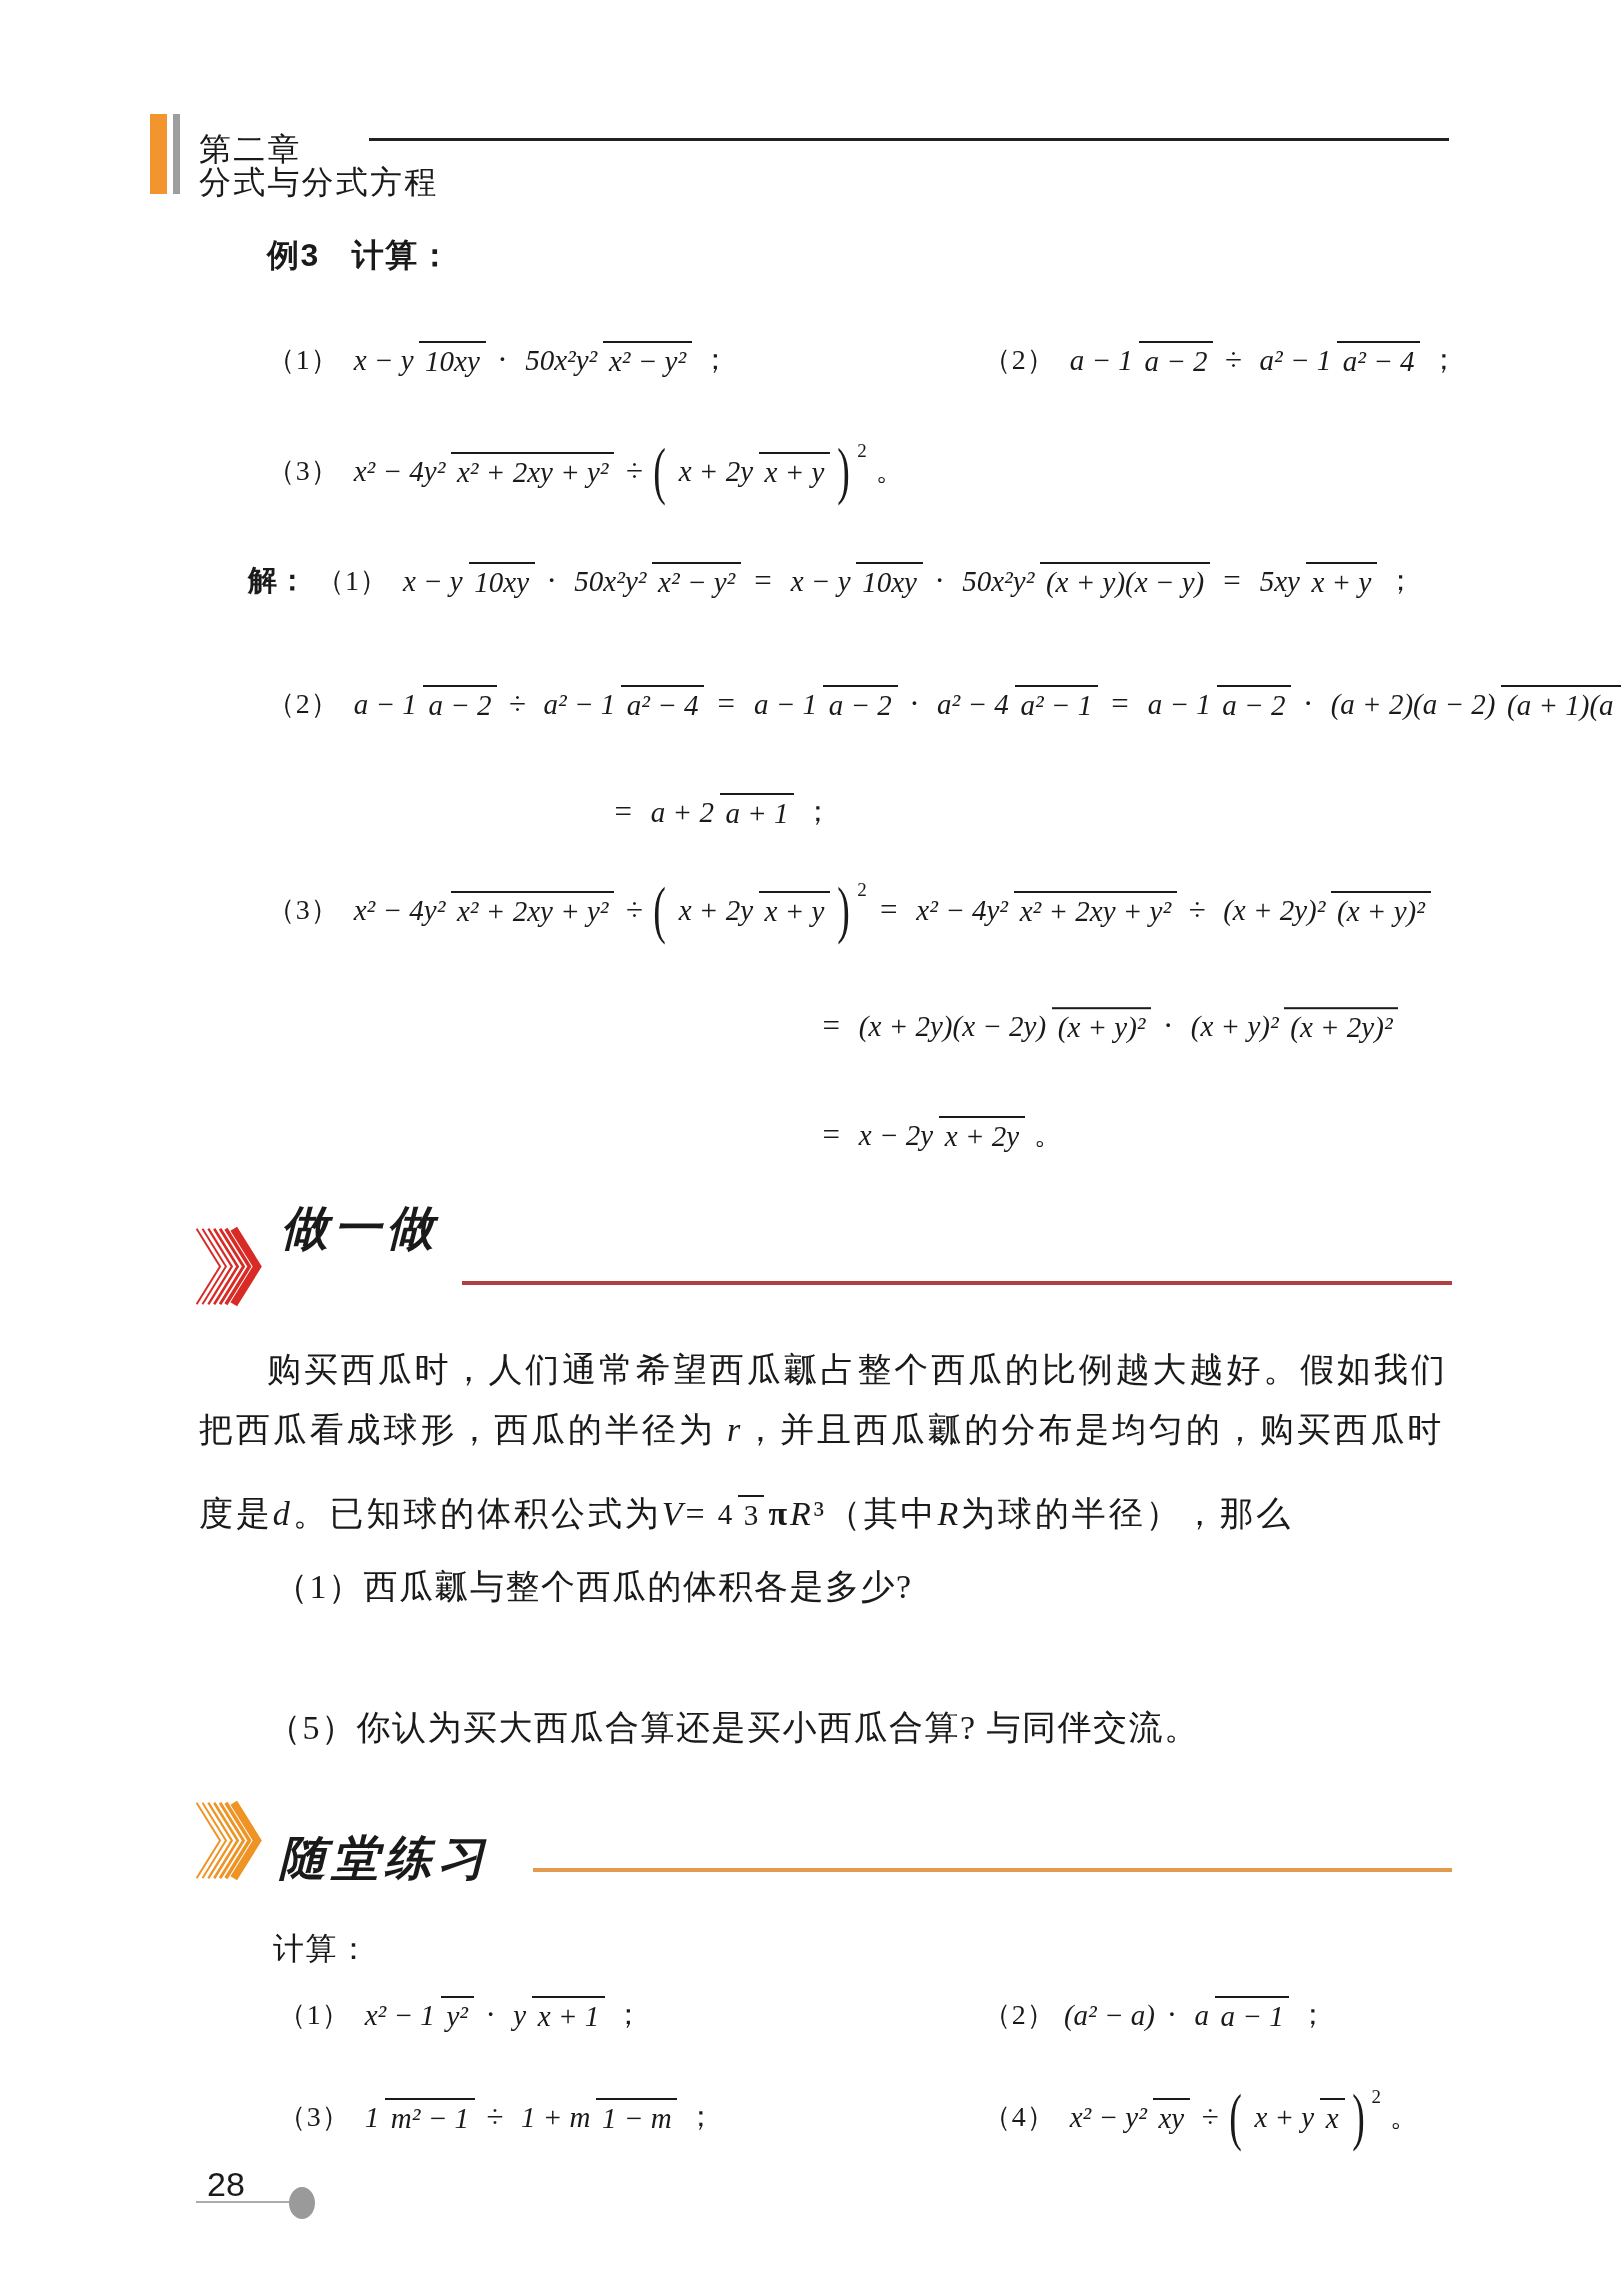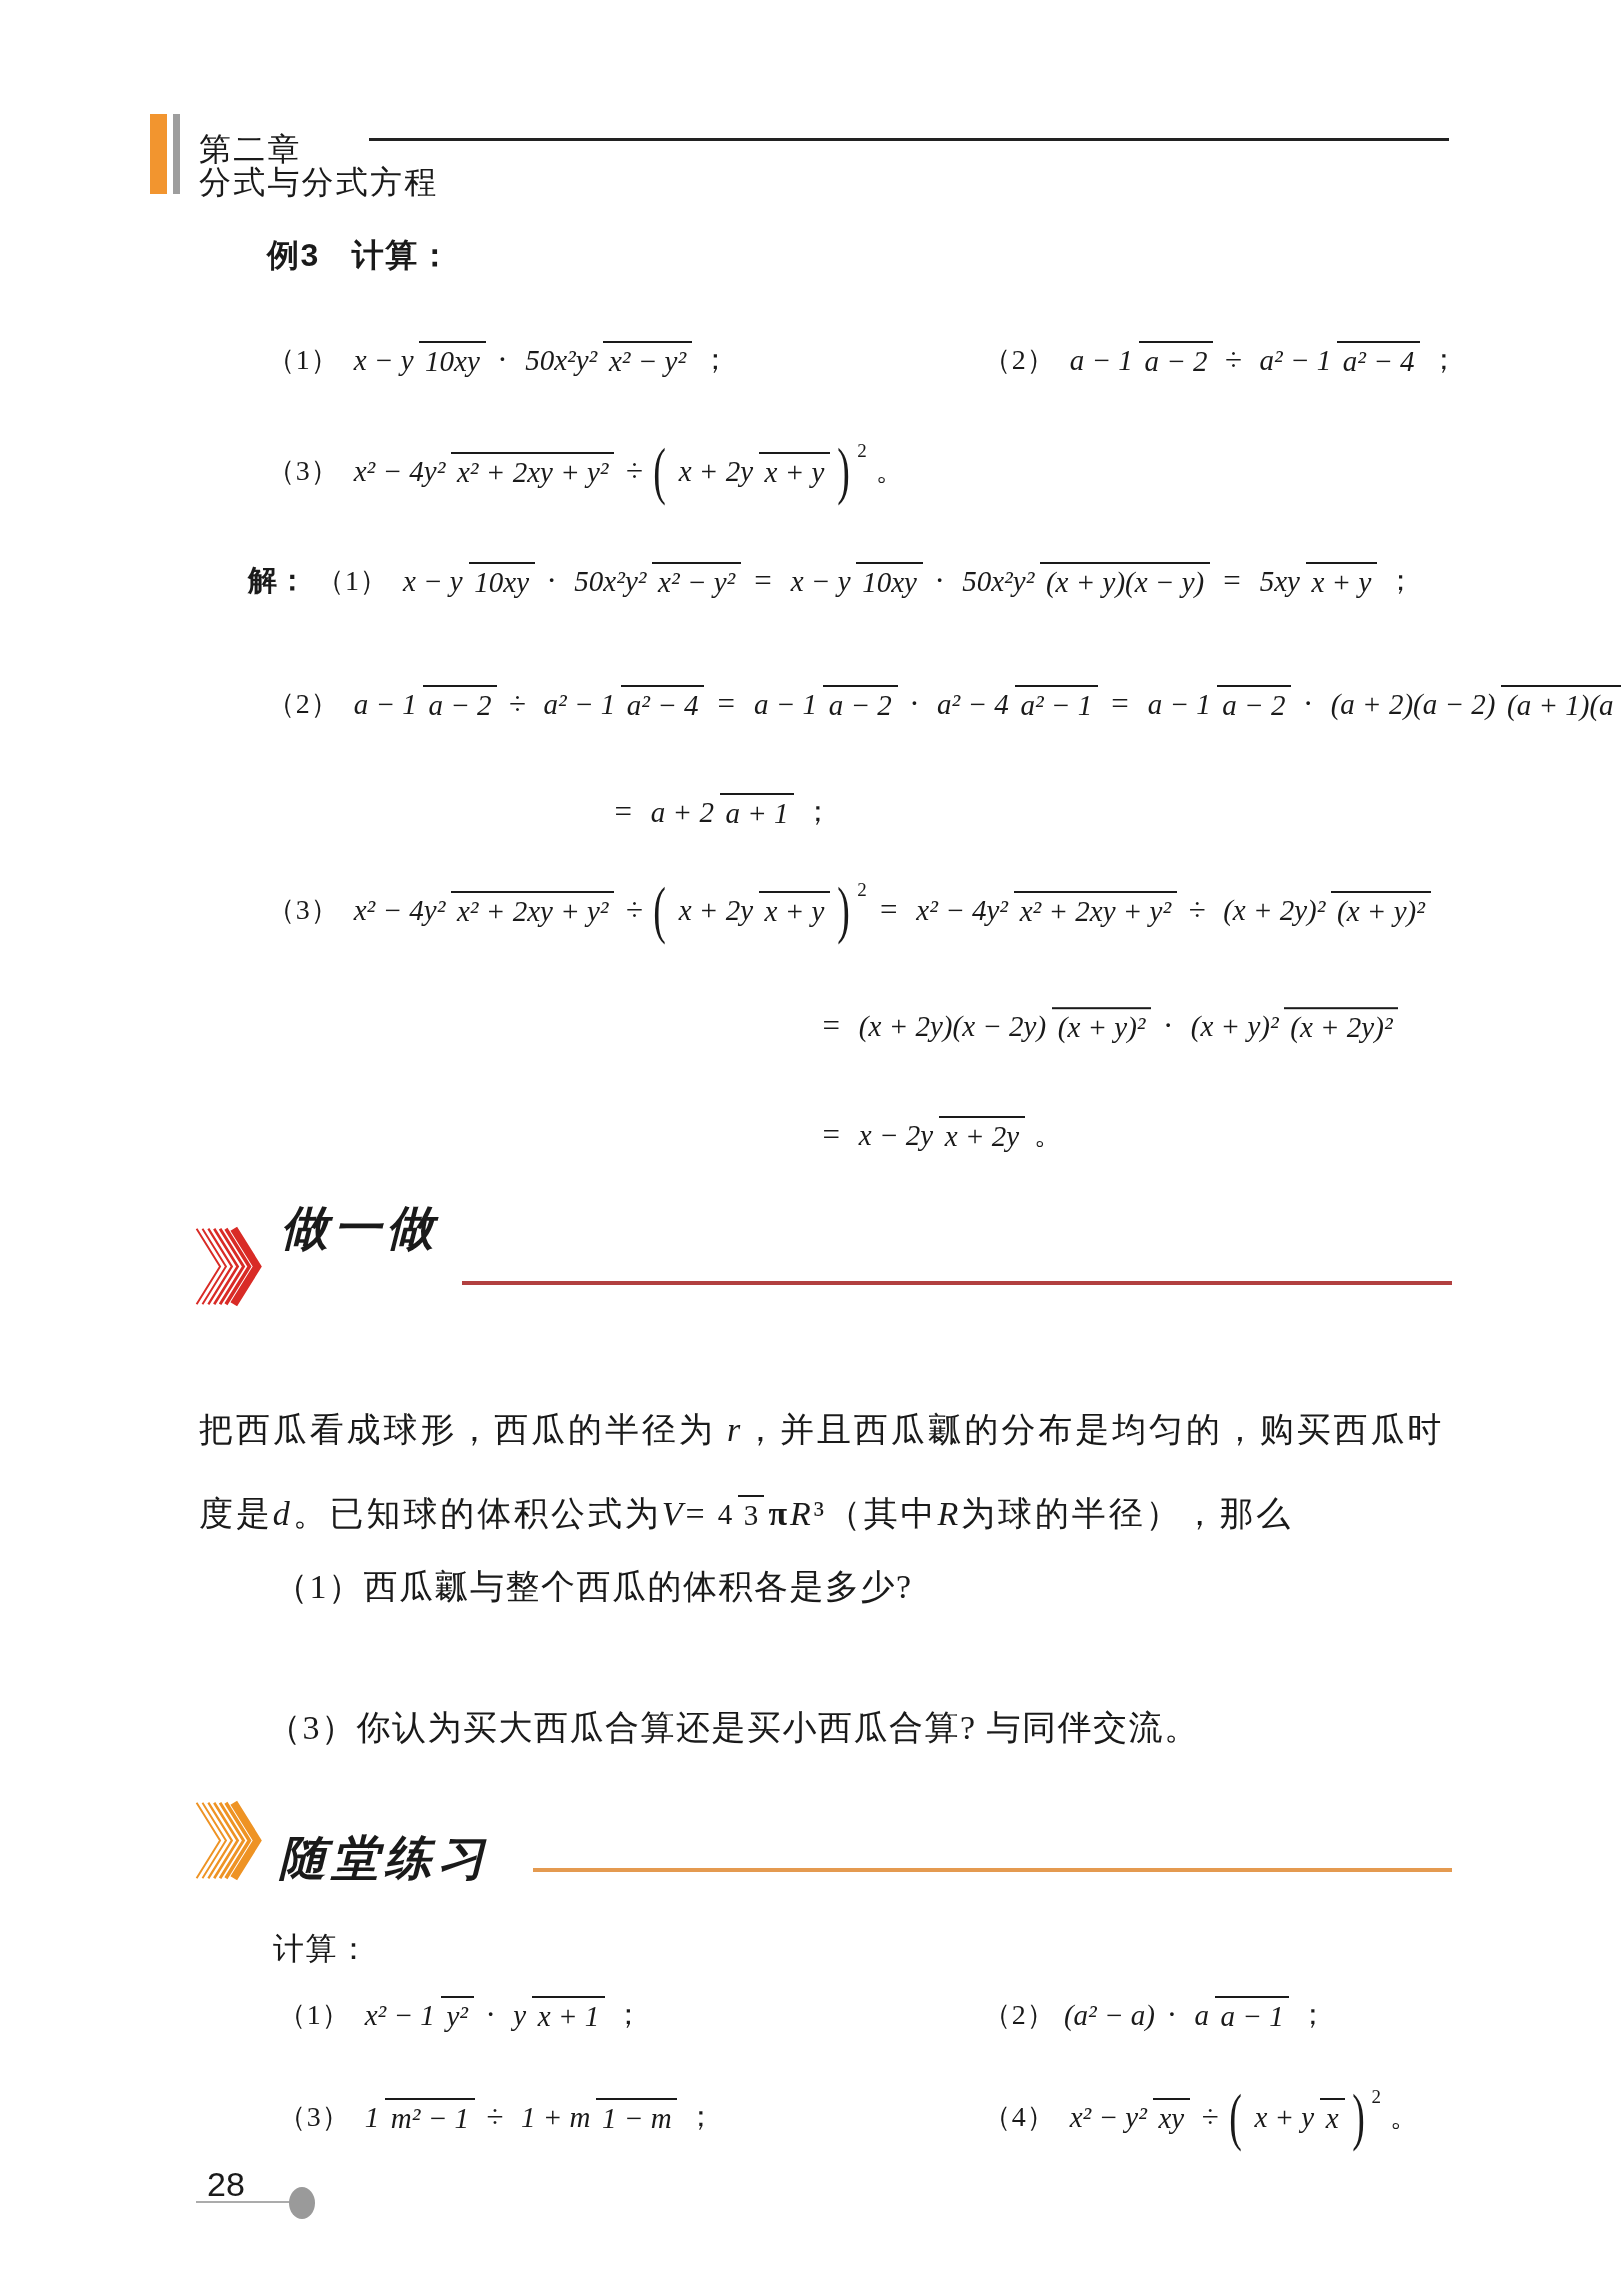--- a/index.html
+++ b/index.html
@@ -227,41 +227,42 @@
     <polyline points="13,4 49,62 13,120" fill="none" stroke="currentColor" stroke-width="3"></polyline>
     <polyline points="22,4 58,62 22,120" fill="none" stroke="currentColor" stroke-width="3.5"></polyline>
     <polyline points="31,4 67,62 31,120" fill="none" stroke="currentColor" stroke-width="4"></polyline>
     <polyline points="40,4 76,62 40,120" fill="none" stroke="currentColor" stroke-width="4.5"></polyline>
     <polyline points="49,4 85,62 49,120" fill="none" stroke="currentColor" stroke-width="5.5"></polyline>
     <polyline points="61,4 97,62 61,120" fill="none" stroke="currentColor" stroke-width="12"></polyline>
   </svg>
   <div class="sec-title" style="left:281px;top:1228px;">做一做</div>
   <div class="abs rule-red"></div>
 
+  <div class="tline" style="left:267px;top:1370px;">购买西瓜时，人们通常希望西瓜瓤占整个西瓜的比例越大越好。假如我们</div>
   <div class="tline" style="left:199px;top:1430px;">
     <span>把西瓜看成球形，西瓜的半径为 </span><span class="ivar">r</span><span>，并且西瓜瓤的分布是均匀的，购买西瓜时</span>
   </div>
   <div class="fline" style="left:199px;top:1514px;font-style:normal;font-size:34px;letter-spacing:2.9px;column-gap:0;">
     <span>度是 </span>
       <span class="ivar">d</span>
       <span>。已知球的体积公式为 </span>
       <span class="ivar">V</span>
       <span> = </span>
       <span class="frac" style="font-size:29px;letter-spacing:0;margin:0 4.4px;">
         <span class="n">4</span>
         <span class="d">3</span>
       </span>
       <span style="font-weight:bold;">π</span>
       <span class="ivar">R</span>
       <span>³（其中 </span>
       <span class="ivar">R</span>
       <span> 为球的半径），那么</span>
   </div>
   <div class="tline" style="left:274px;top:1587px;letter-spacing:1.5px;">（1）西瓜瓤与整个西瓜的体积各是多少?</div>
-  <div class="tline" style="left:267px;top:1728px;letter-spacing:1.5px;">（3）你认为买大西瓜合算还是买小西瓜合算? 与同伴交流。</div>
+  <div class="tline" style="left:267px;top:1728px;letter-spacing:1.5px;">（5）你认为买大西瓜合算还是买小西瓜合算? 与同伴交流。</div>
 
   <svg class="chev orange" style="left:194px;top:1796px;" viewBox="0 0 112 124">
     <polyline points="4,4 40,62 4,120" fill="none" stroke="currentColor" stroke-width="3"></polyline>
     <polyline points="13,4 49,62 13,120" fill="none" stroke="currentColor" stroke-width="3"></polyline>
     <polyline points="22,4 58,62 22,120" fill="none" stroke="currentColor" stroke-width="3.5"></polyline>
     <polyline points="31,4 67,62 31,120" fill="none" stroke="currentColor" stroke-width="4"></polyline>
     <polyline points="40,4 76,62 40,120" fill="none" stroke="currentColor" stroke-width="4.5"></polyline>
     <polyline points="49,4 85,62 49,120" fill="none" stroke="currentColor" stroke-width="5.5"></polyline>
     <polyline points="61,4 97,62 61,120" fill="none" stroke="currentColor" stroke-width="12"></polyline>
   </svg>

